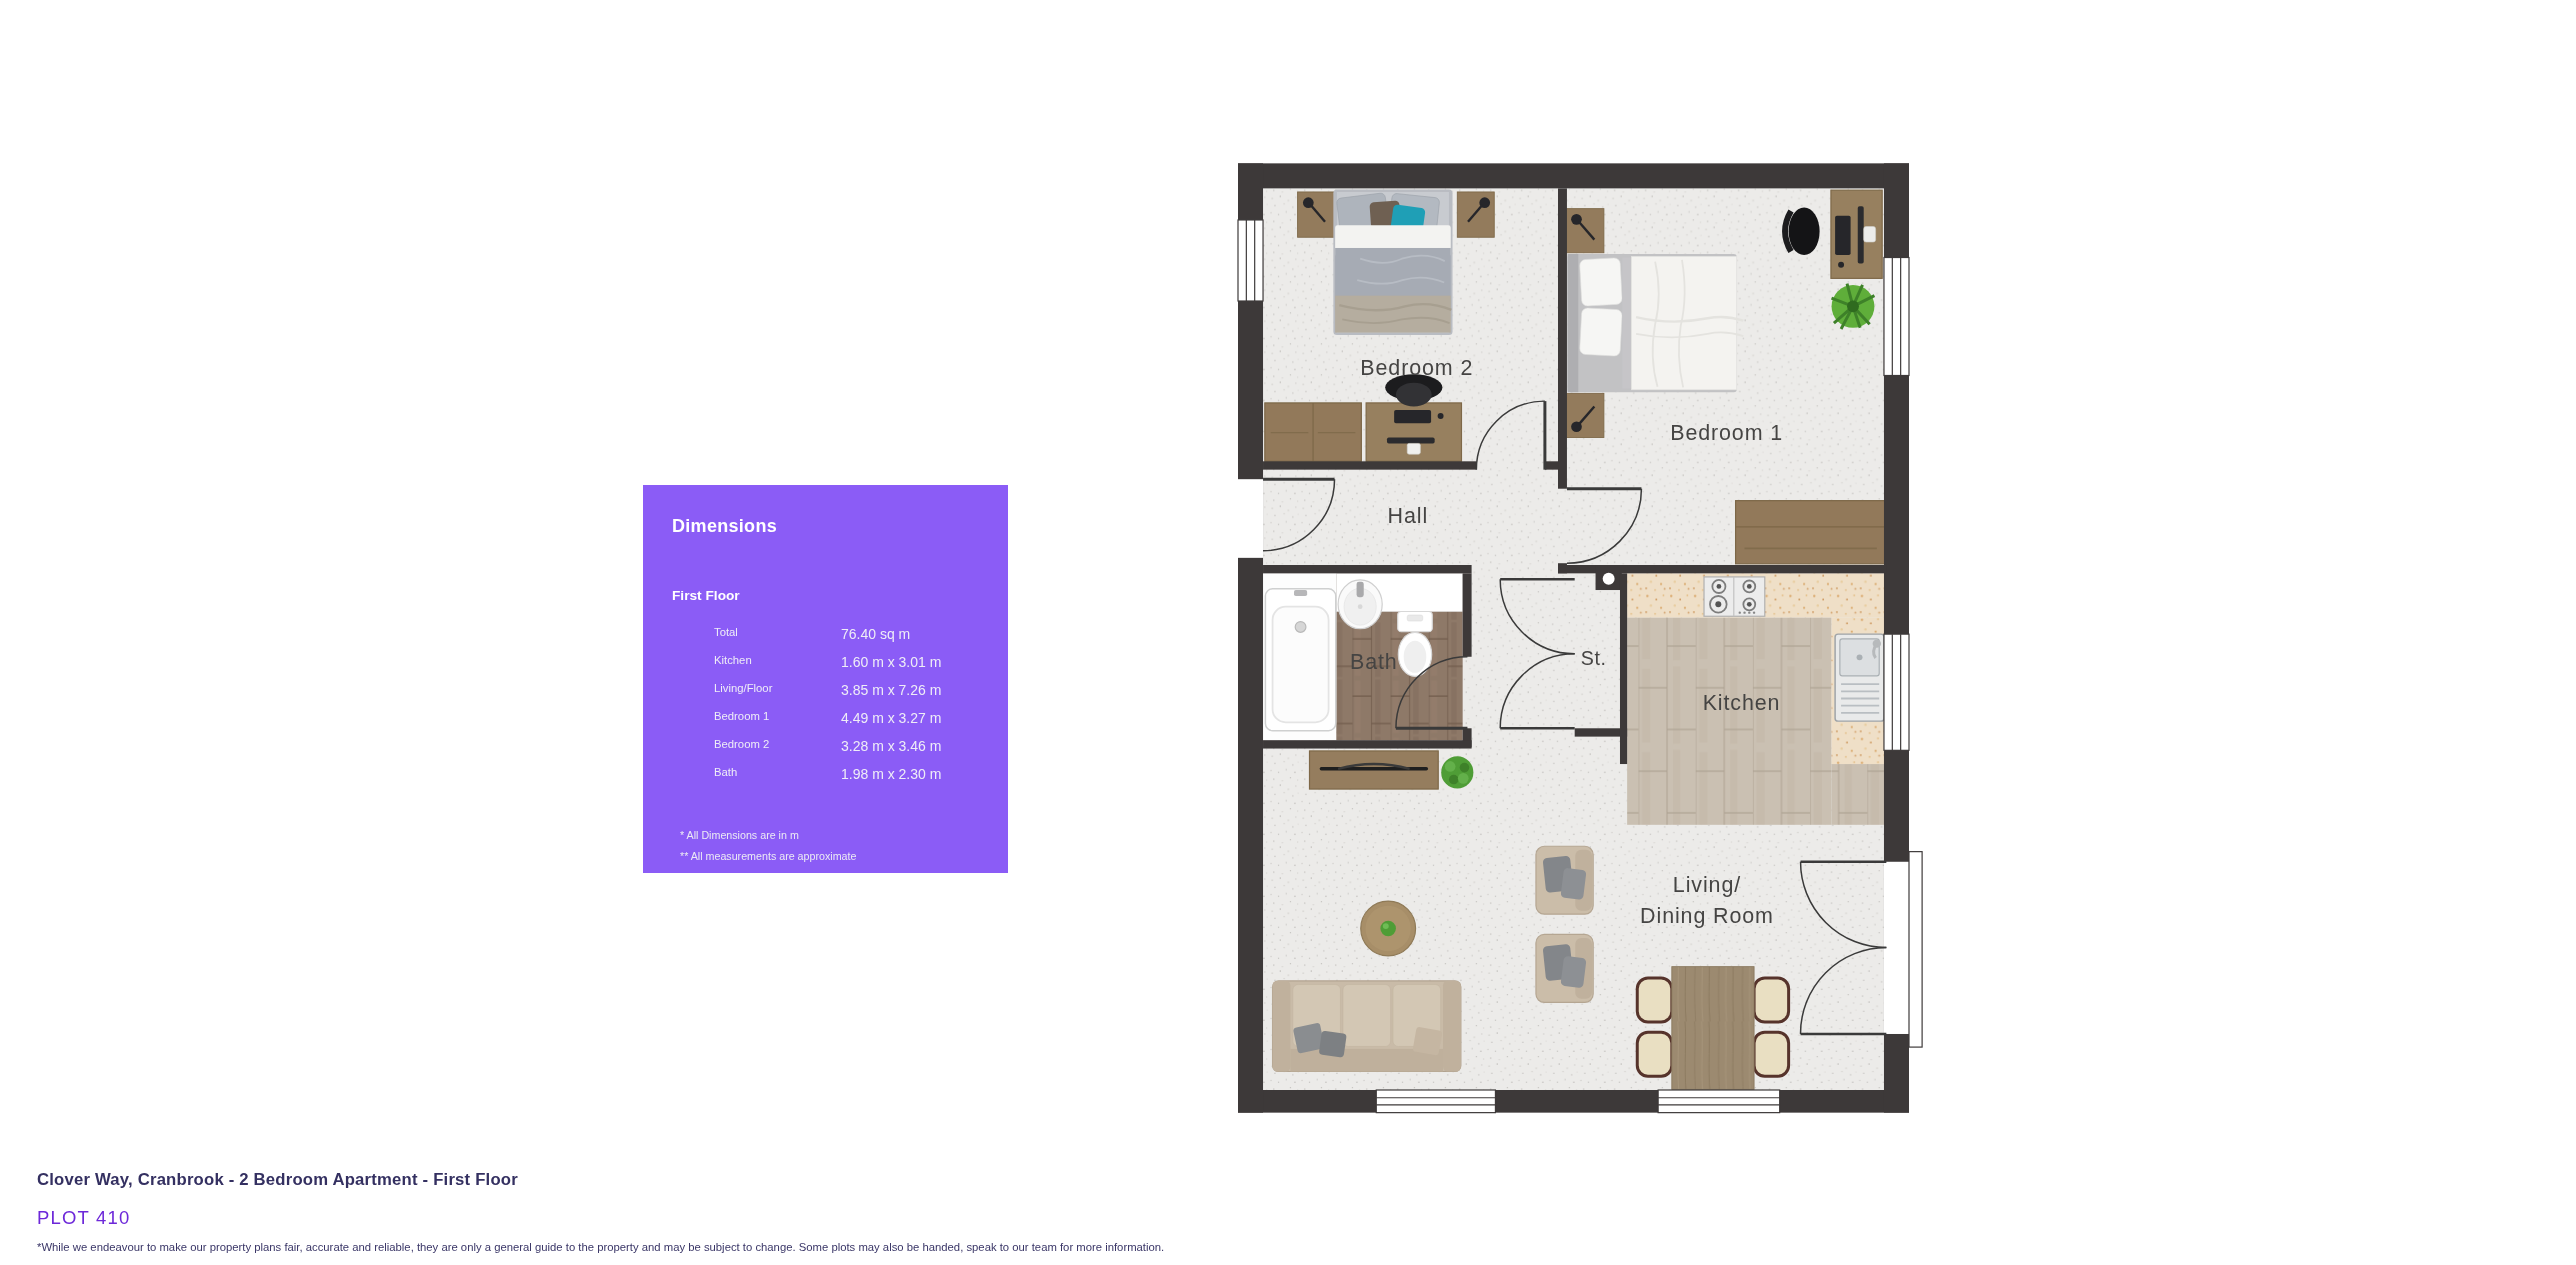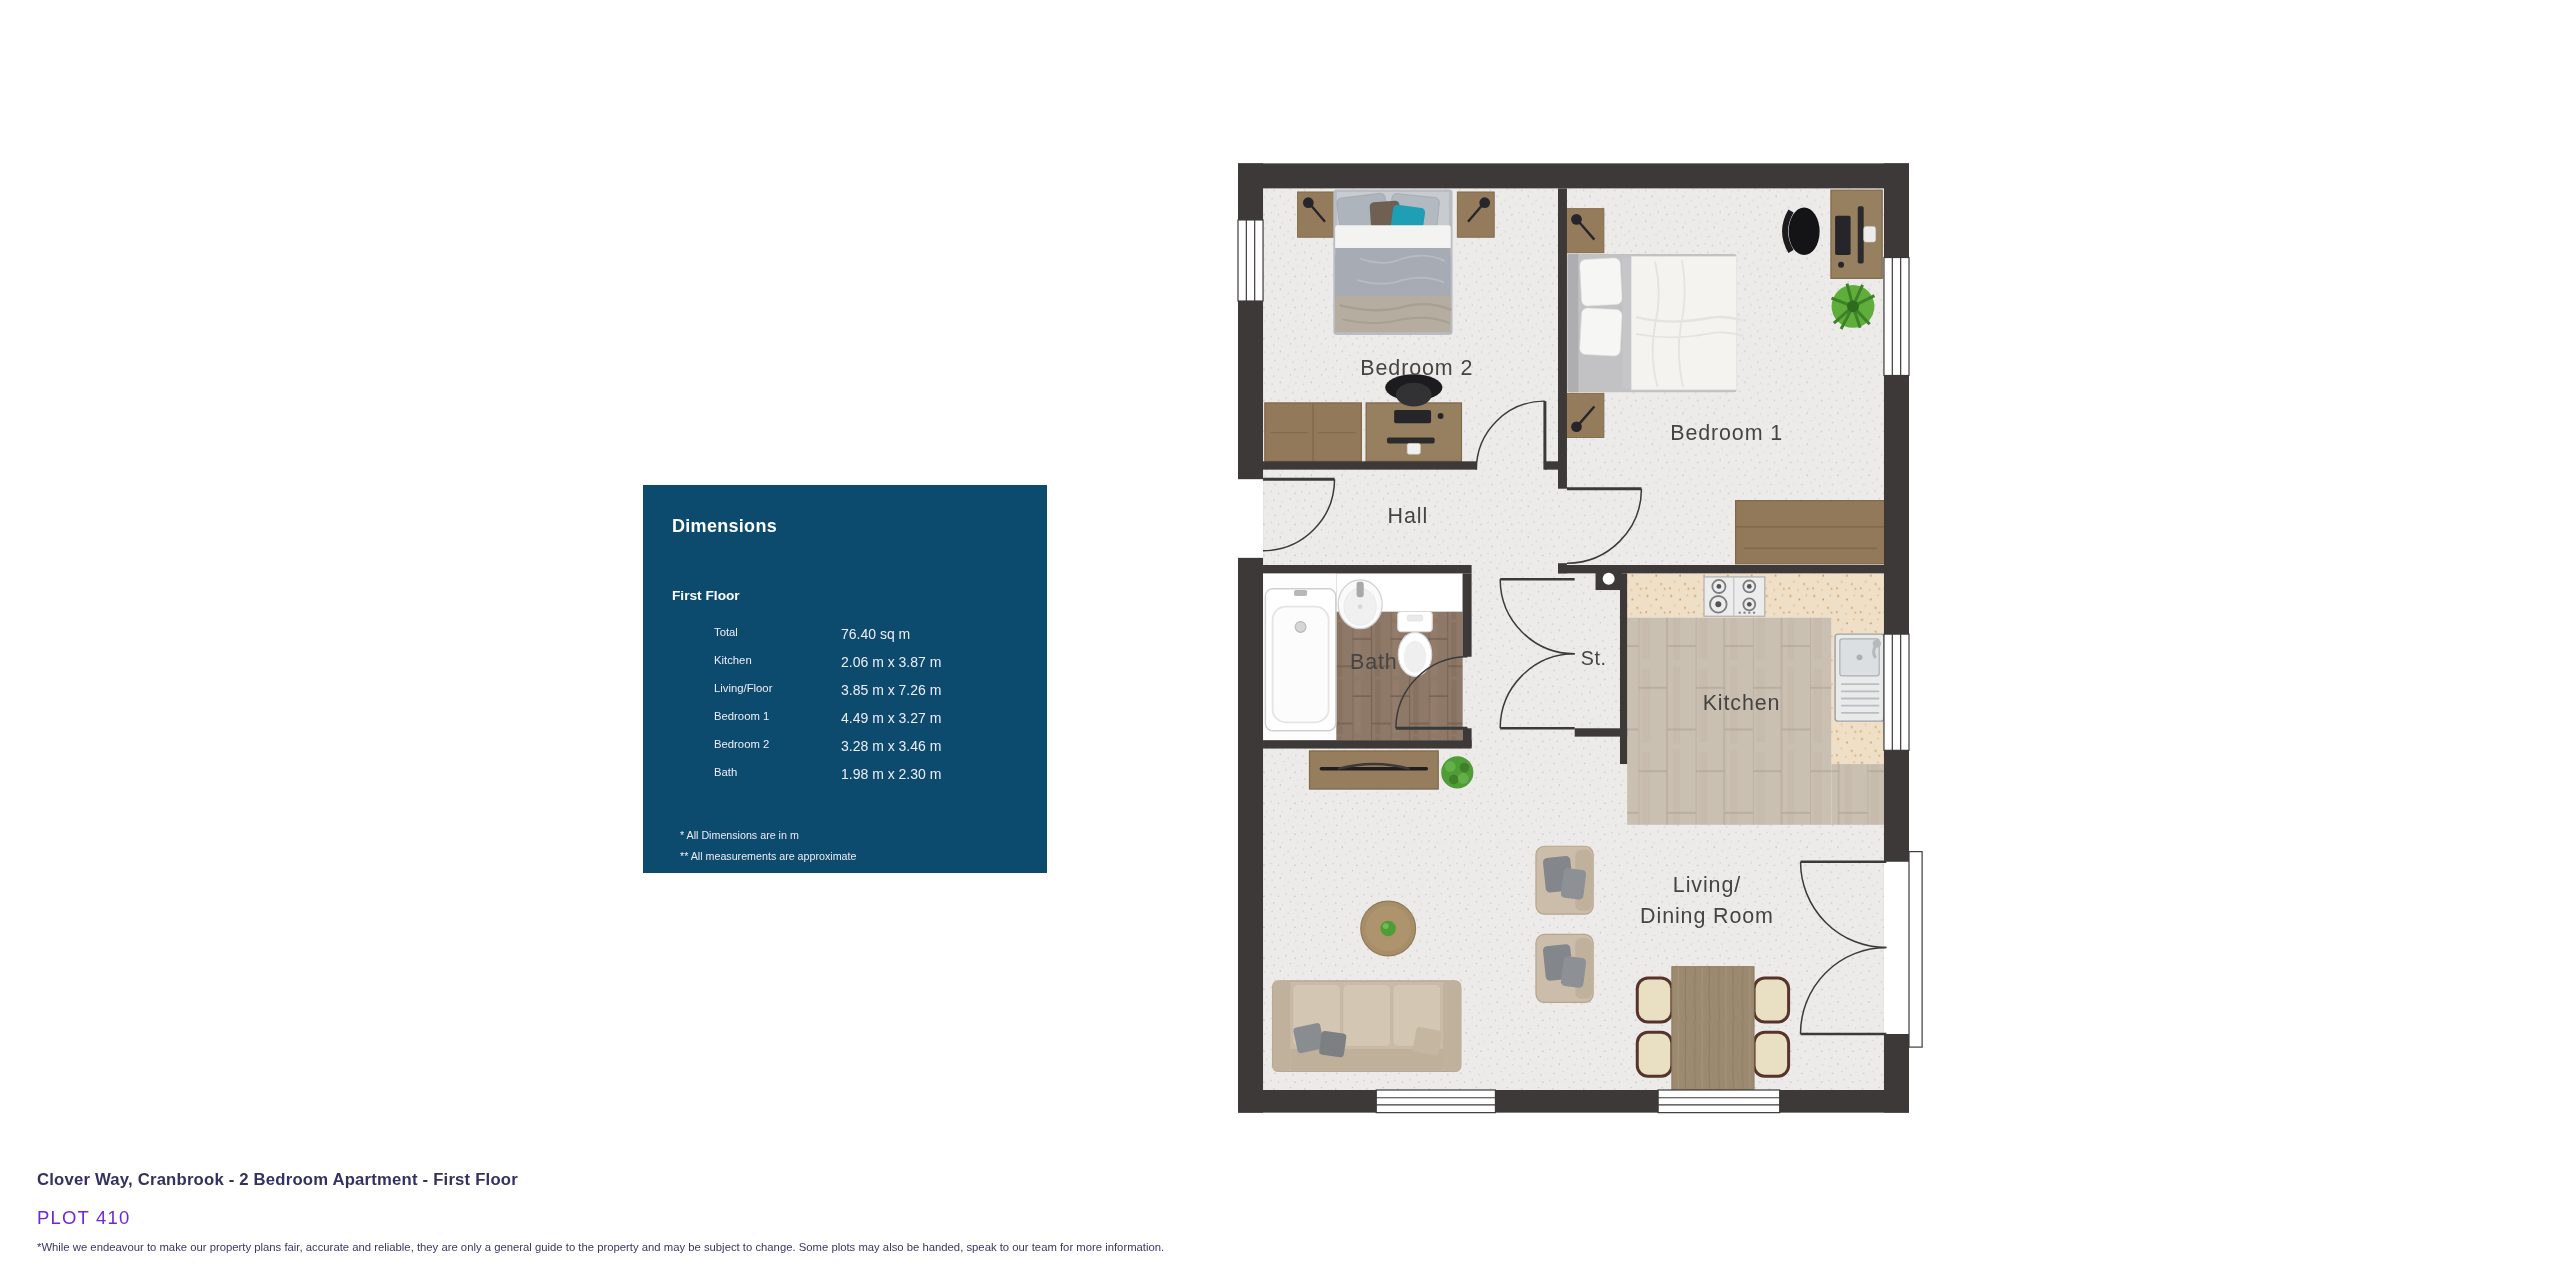--- a/index.html
+++ b/index.html
@@ -1,21 +1,21 @@
 <!DOCTYPE html>
 <html style="font-size:9.5px"><head>
 <meta charset="utf-8">
 <style>
   html,body{margin:0;padding:0;}
   body{width:2576px;height:1265px;background:#ffffff;position:relative;overflow:hidden;
        font-family:"Liberation Sans", sans-serif;}
   .abs{position:absolute;}
 
   
-  #dim-panel{left:643px;top:485px;width:404px;height:388px;background:#0c4a6e;color:#ffffff;}
+  #dim-panel{left:643px;top:485px;width:365px;height:388px;background:#8b5cf6;color:#ffffff;}
   #dim-title{left:29px;top:31px;font-size:18px;font-weight:600;letter-spacing:0.3px;}
   #dim-floor{left:29px;top:103px;font-size:13.7px;font-weight:700;}
   #dim-rows{left:0;top:135px;width:100%;margin-left:39px;}
   .dim-row{position:relative;height:28px;}
   .dim-row .lab{position:absolute;left:32px;top:6px;font-size:11.3px;color:#efedf7;}
   .dim-row .val{position:absolute;left:159px;top:6px;font-size:14px;color:#efedf7;}
   .dim-note{position:absolute;left:37px;font-size:10.7px;color:#eceaf4;}
 
   
   #f-title{left:37px;top:1170px;font-size:16.7px;font-weight:700;color:#343061;letter-spacing:0.2px;}
@@ -378,21 +378,21 @@
 <div id="dim-panel" class="abs">
   <div id="dim-title" class="abs">Dimensions</div>
   <div id="dim-floor" class="abs">First Floor</div>
   <div id="dim-rows" class="abs">
     <div class="dim-row">
       <span class="lab">Total</span>
       <span class="val">76.40 sq m</span>
     </div>
     <div class="dim-row">
       <span class="lab">Kitchen</span>
-      <span class="val">2.06 m x 3.87 m</span>
+      <span class="val">1.60 m x 3.01 m</span>
     </div>
     <div class="dim-row">
       <span class="lab">Living/Floor</span>
       <span class="val">3.85 m x 7.26 m</span>
     </div>
     <div class="dim-row">
       <span class="lab">Bedroom 1</span>
       <span class="val">4.49 m x 3.27 m</span>
     </div>
     <div class="dim-row">

